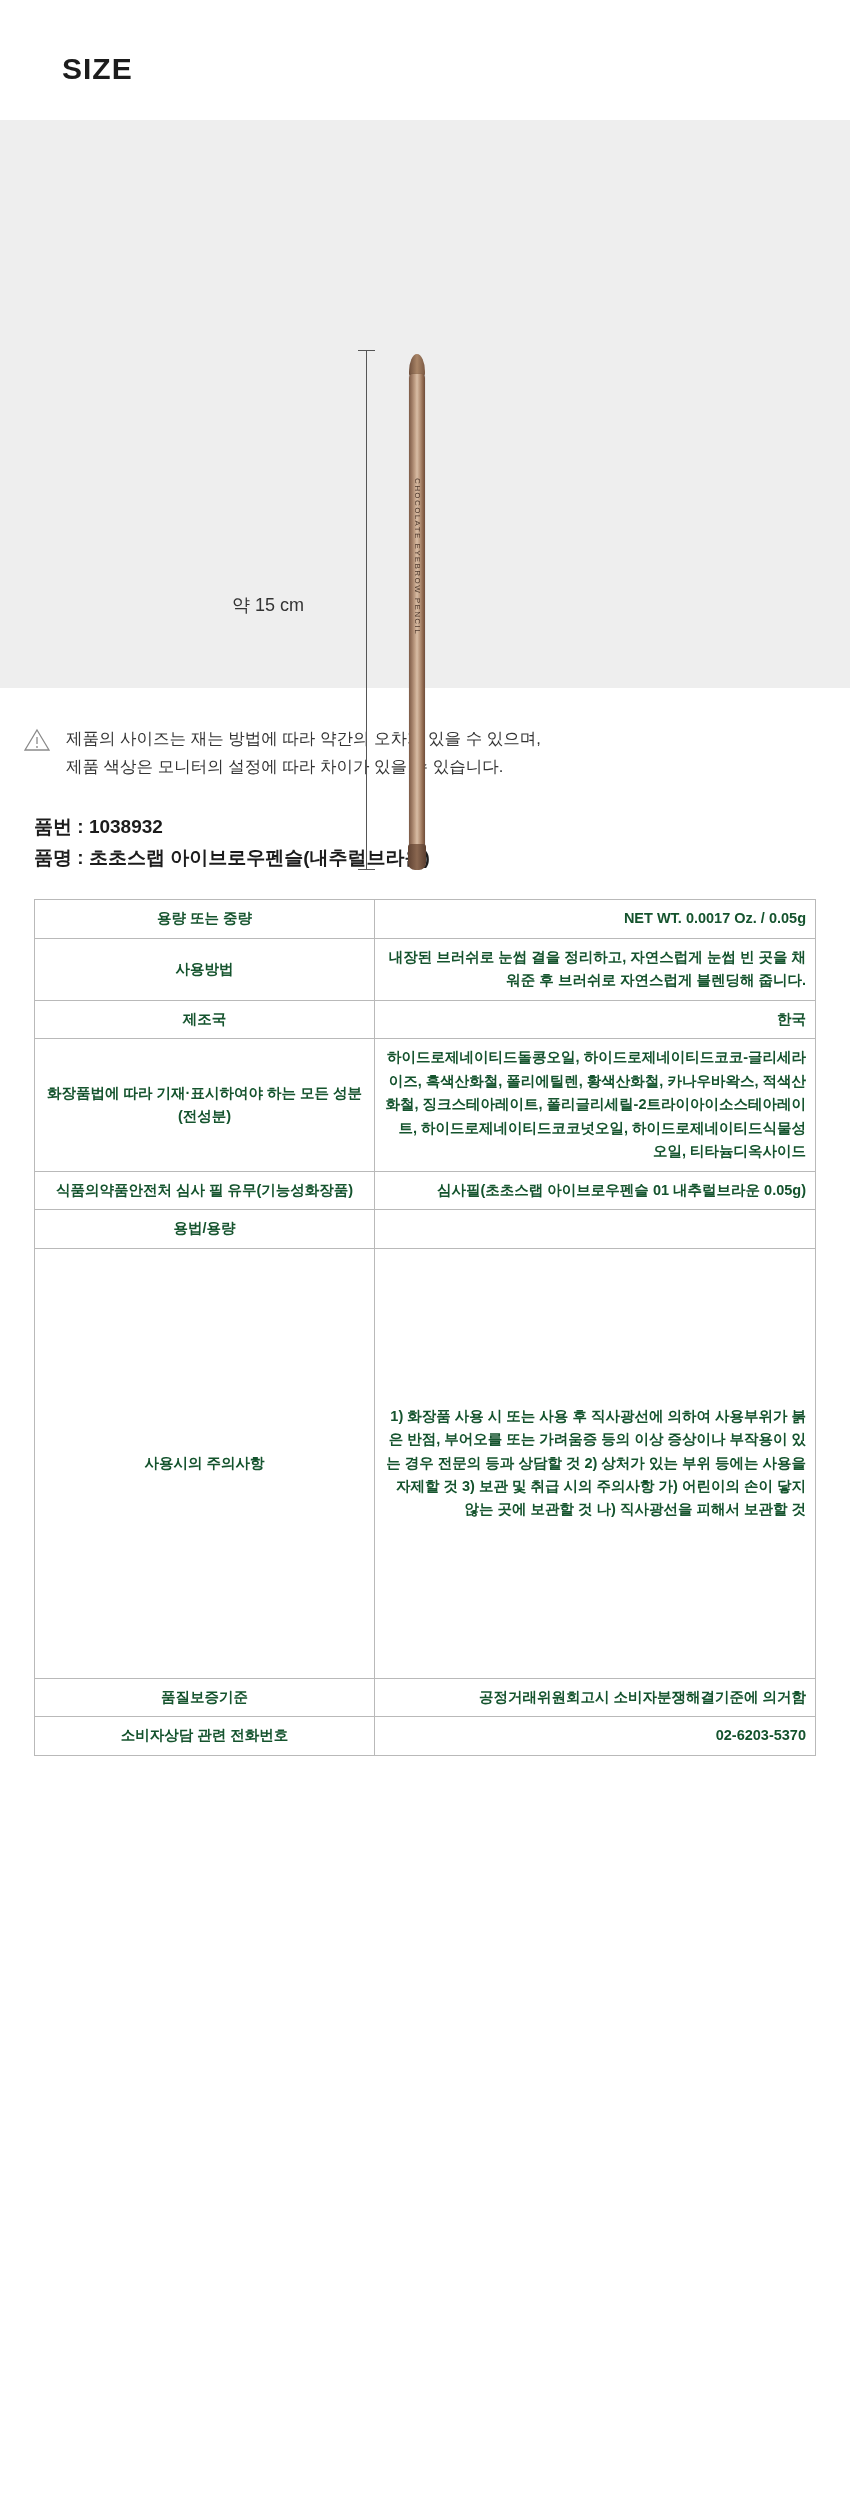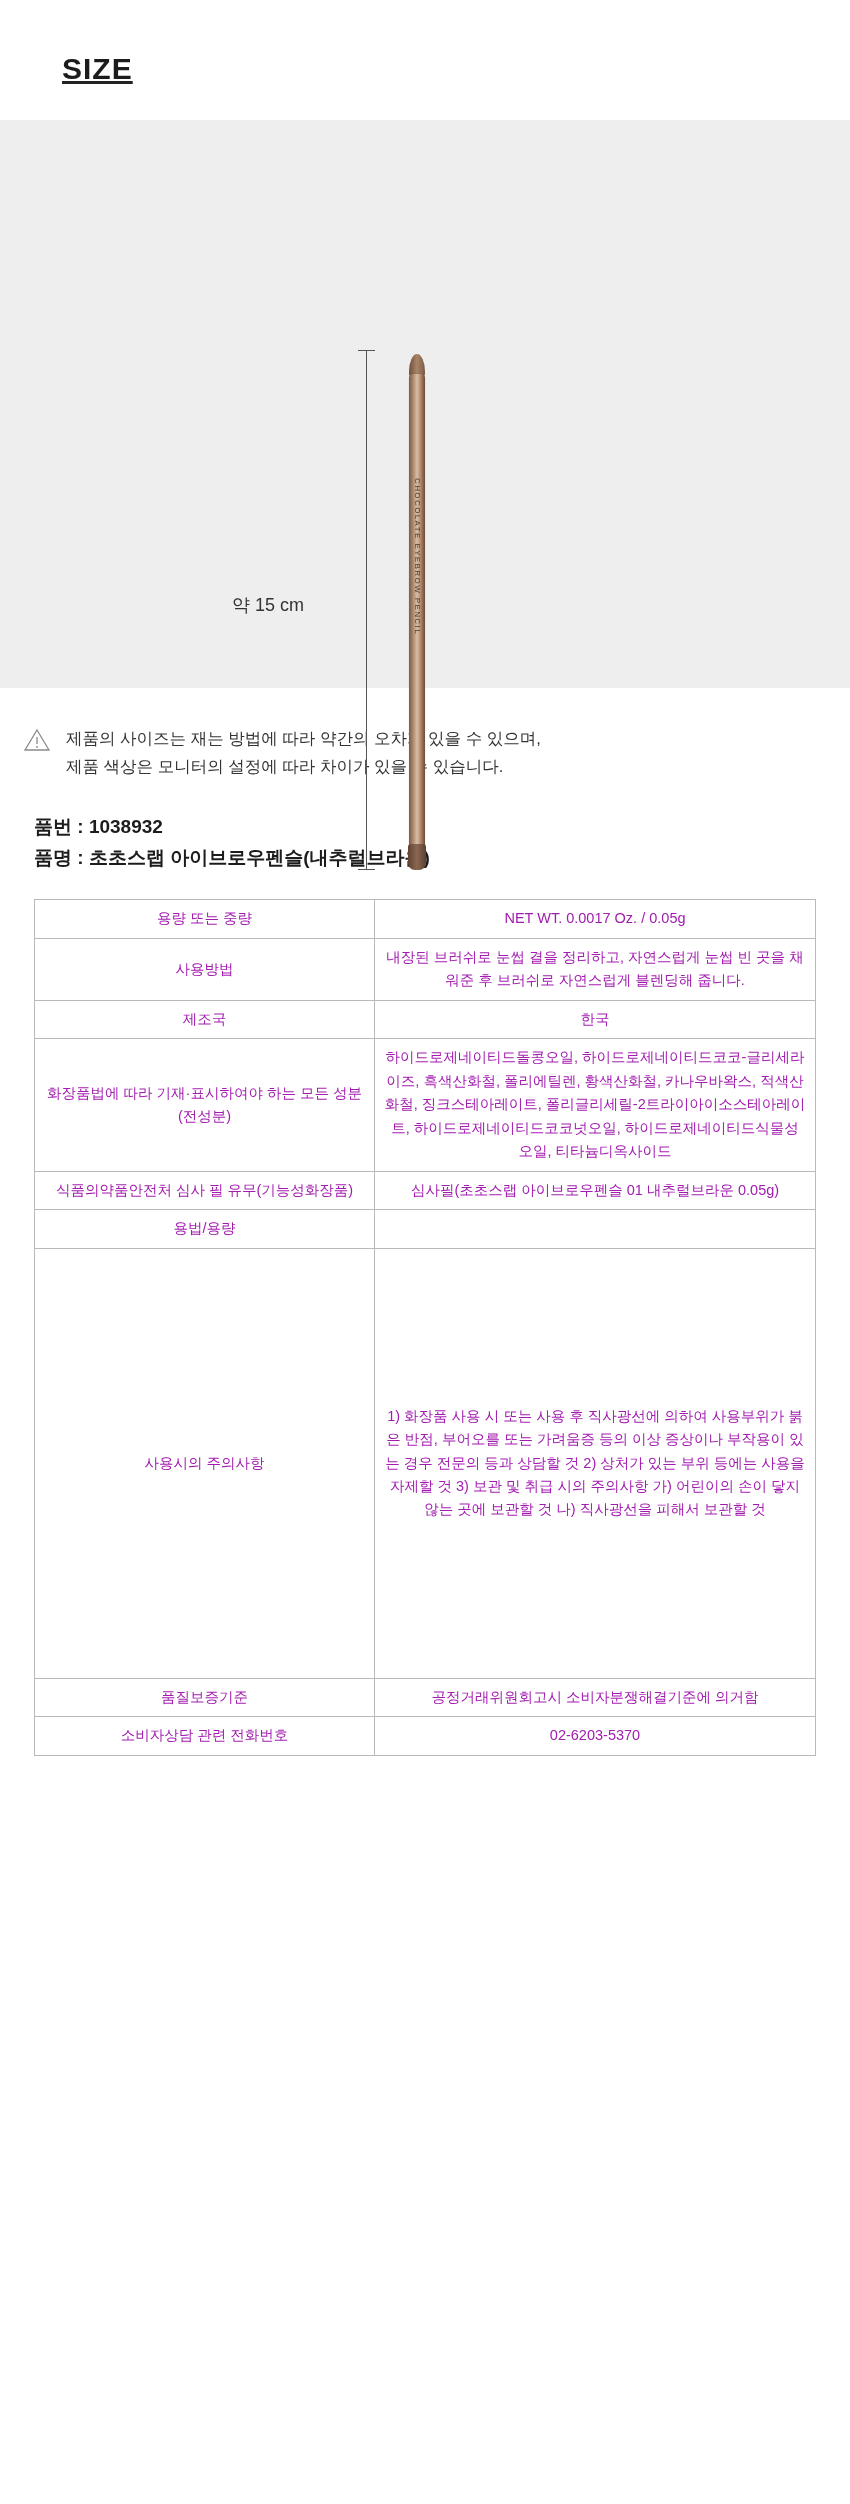--- a/index.html
+++ b/index.html
@@ -12,21 +12,20 @@
   }
   .page {
     width: 850px;
     min-height: 2504px;
     position: relative;
     background: #fff;
   }
   
   .size-header {
     padding: 52px 0 34px 62px;
-    text-decoration: underline;
   }
   .size-header h1 {
     margin: 0;
     font-size: 30px;
     font-weight: bold;
     letter-spacing: 1px;
     color: #1c1c1c;
   }
   
   .image-panel {
@@ -148,29 +147,30 @@
     width: 100%;
     border-collapse: collapse;
     table-layout: fixed;
     font-size: 14.5px;
   }
   table.spec td {
     border: 1px solid #b9b9b9;
     padding: 7px 9px;
     vertical-align: middle;
     line-height: 1.62;
-    color: #a21caf;
+    color: #14532d;
+    font-weight: bold;
   }
   table.spec td.label {
     width: 340px;
     text-align: center;
     background: #fff;
   }
   table.spec td.value {
-    text-align: center;
+    text-align: right;
   }
   .label-sub { display: block; }
 </style>
 </head>
 <body>
 
 <div class="page">
 
   <div class="size-header">
     <h1>SIZE</h1>

